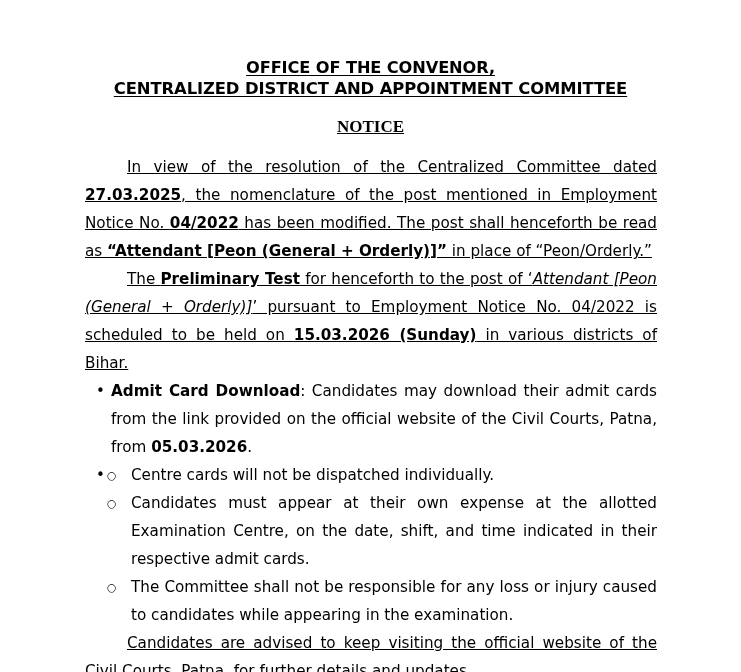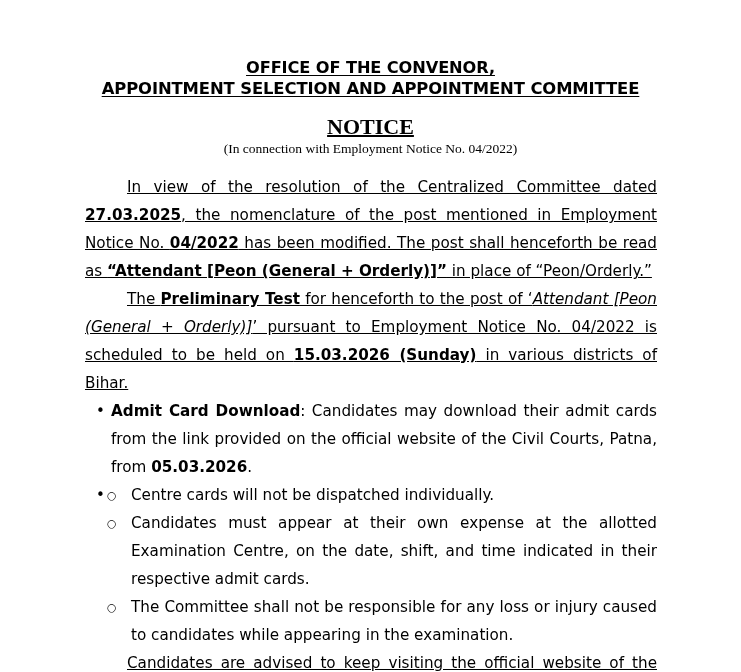--- a/index.html
+++ b/index.html
@@ -44,21 +44,21 @@
     text-underline-offset: 2px;
     white-space: nowrap;
   }
   .org-title .tline.l1 { font-size: 16.2px; }
   .org-title .tline.l2 { font-size: 16.4px; }
   .org-title .tline.l3 { font-size: 16.4px; }
 
   .notice-title {
     font-family: "Liberation Serif", "DejaVu Serif", serif;
     font-weight: bold;
-    font-size: 22px;
+    font-size: 17px;
     line-height: 20px;
     text-decoration: underline;
     text-underline-offset: 1px;
     margin-top: 18px;
   }
   .notice-sub {
     font-family: "Liberation Serif", "DejaVu Serif", serif;
     font-size: 13.5px;
     line-height: 17px;
     margin-top: 3px;
@@ -128,26 +128,25 @@
   li .txt { display: inline; }
 </style>
 </head>
 <body>
 
 <div class="page">
 
   <div class="header">
     <div class="org-title">
       <span class="tline l1">OFFICE OF THE CONVENOR,</span>
-      <span class="tline l2">APPOINTMENT SELECTION AND APPOINTMENT COMMITTEE</span>
+      <span class="tline l2">CENTRALIZED DISTRICT AND APPOINTMENT COMMITTEE</span>
     </div>
     <div class="notice-title">
       <span>NOTICE</span>
     </div>
-    <div class="notice-sub">(In connection with Employment Notice No. 04/2022)</div>
   </div>
 
   <div class="body-area">
 
     <p class="para"><span>In view of the resolution of the Centralized Committee dated </span><b>27.03.2025</b><span>, the nomenclature of the post mentioned in Employment Notice No. </span><b>04/2022</b><span> has been modified. The post shall henceforth be read as </span><b>“Attendant [Peon (General + Orderly)]”</b><span> in place of “Peon/Orderly.”</span></p>
 
     <p class="para"><span>The </span><b>Preliminary Test</b><span> for henceforth to the post of ‘</span><i>Attendant [Peon (General + Orderly)]</i><span>’ pursuant to Employment Notice No. 04/2022 is scheduled to be held on </span><b>15.03.2026 (Sunday)</b><span> in various districts of Bihar.</span></p>
 
     <ul class="lvl1">
 

